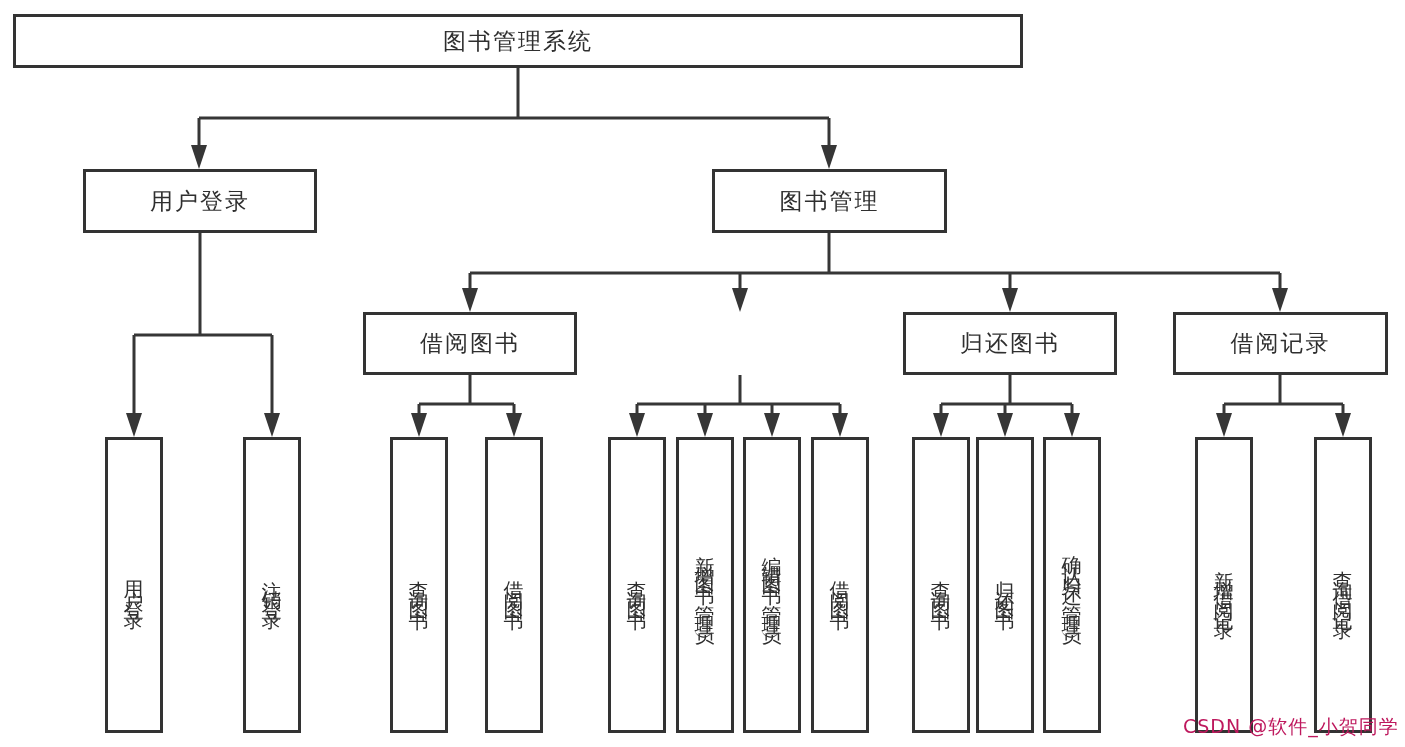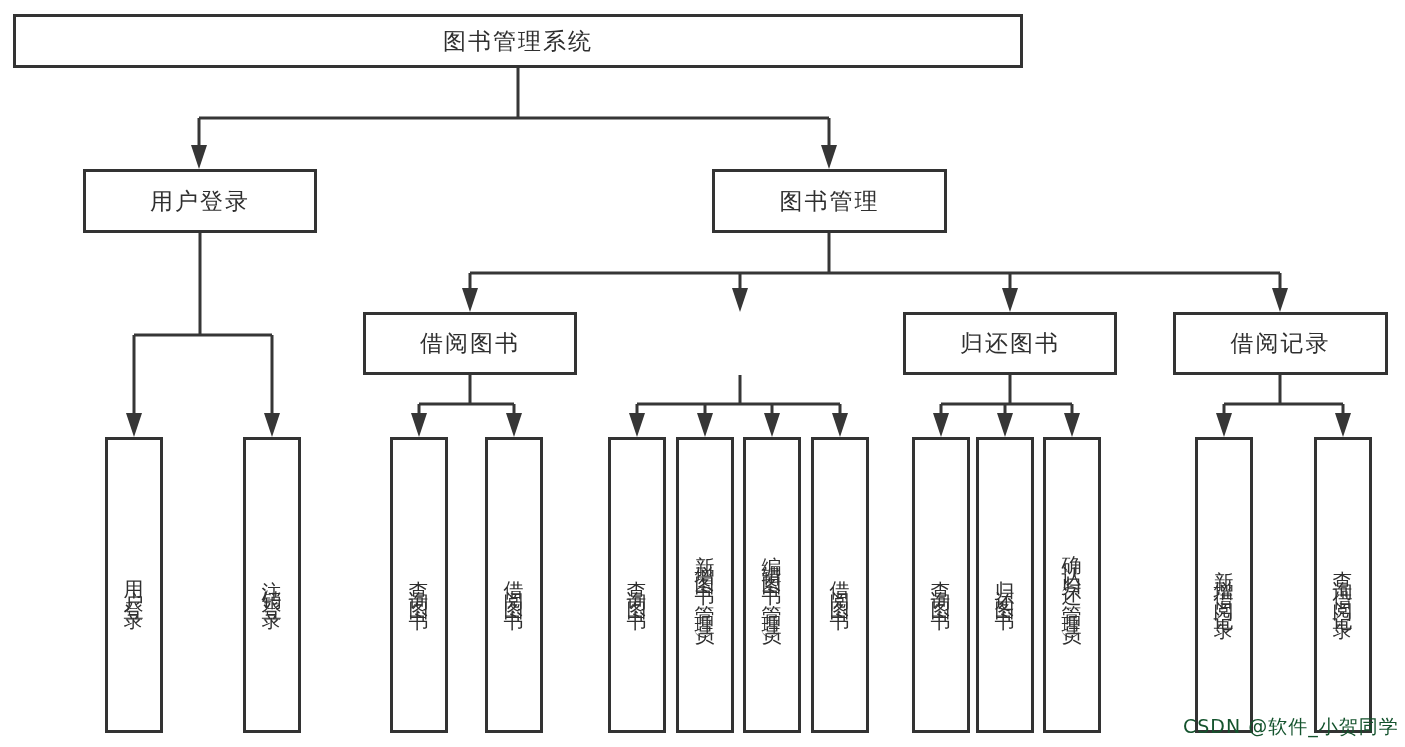--- a/index.html
+++ b/index.html
@@ -38,21 +38,21 @@
     font-size: 20px;
     letter-spacing: 10px;
     line-height: 1;
   }
   .watermark {
     position: absolute;
     left: 1183px;
     top: 714px;
     z-index: 3;
     font-size: 19px;
-    color: #14532d;
+    color: #be185d;
     letter-spacing: 1px;
     white-space: nowrap;
   }
 </style>
 </head>
 <body>
 
 <div class="canvas">
 
   <svg class="connectors" width="1405" height="747" viewBox="0 0 1405 747">

